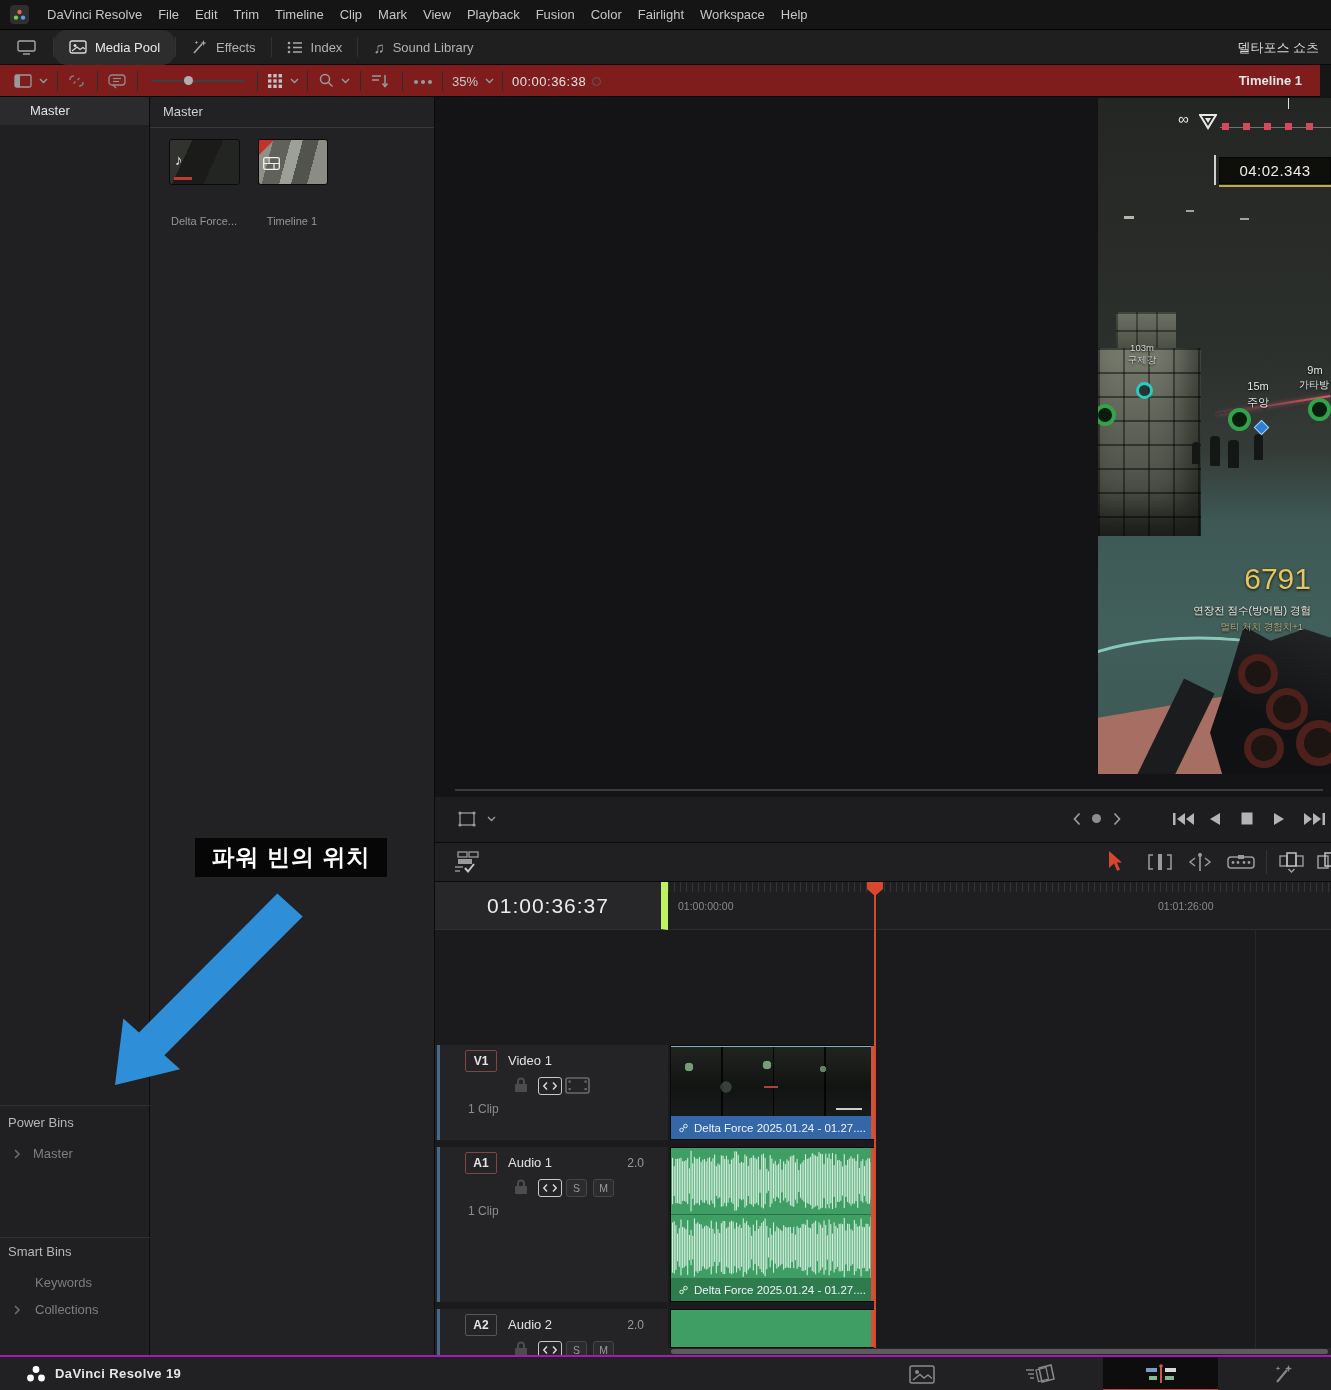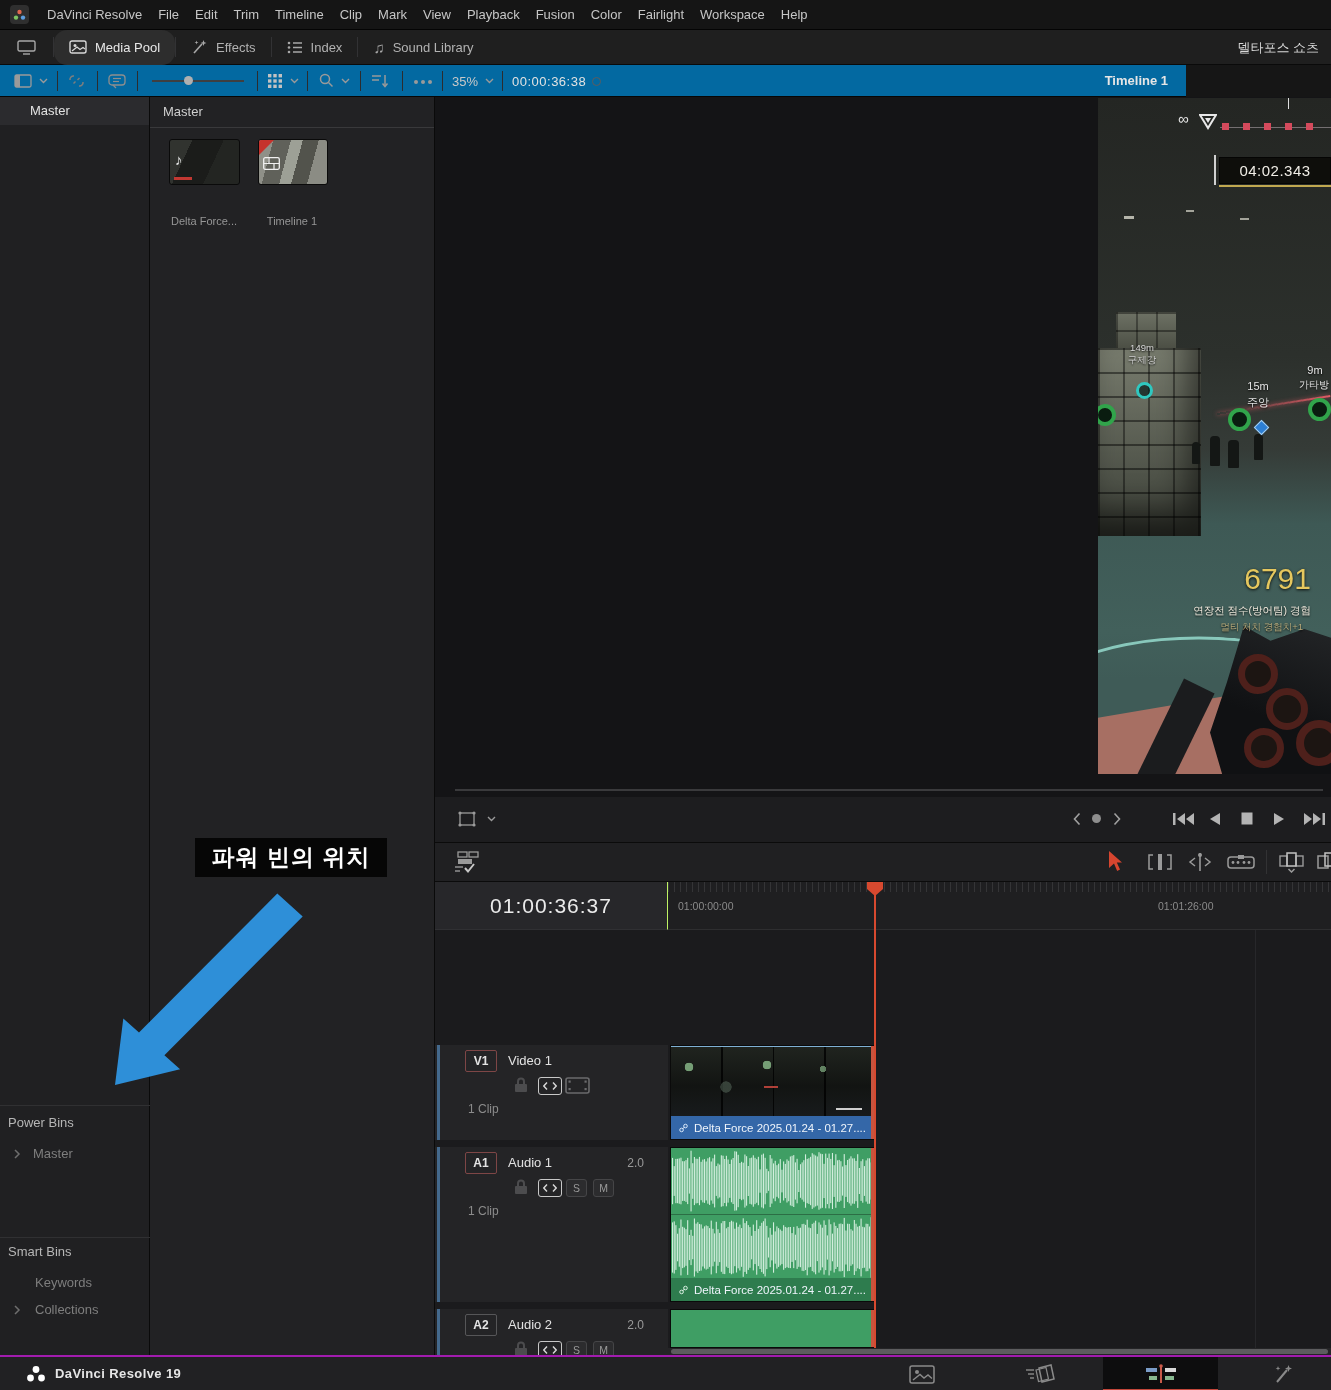--- a/index.html
+++ b/index.html
@@ -17,21 +17,21 @@
 
   
   #toolbar2{position:absolute;left:0;top:30px;width:1331px;height:35px;background:#1f1f1f;
             border-bottom:1px solid #0a0a0a;display:flex;align-items:center;box-sizing:border-box;}
   .tb2-btn{display:flex;align-items:center;gap:8px;height:35px;padding:0 15px;font-size:13px;color:#b2b2b2;}
   .tb2-btn.active{background:#2d2d2d;color:#e8e8e8;border-radius:13px;}
   .vdiv{width:1px;height:20px;background:#323234;flex:0 0 auto;}
   #project-title{position:absolute;right:12px;top:0;line-height:35px;font-size:13px;color:#d8d8d8;}
 
   
-  #toolbar3{position:absolute;left:0;top:65px;width:1186px;height:32px;background:#0369a1;border-bottom:1px solid #060606;box-sizing:border-box;}
+  #toolbar3{position:absolute;left:0;top:65px;width:1320px;height:32px;background:#7f1d1d;border-bottom:1px solid #060606;box-sizing:border-box;}
   .t3div{position:absolute;top:6px;width:1px;height:20px;background:#2c2c2e;}
   .t3txt{position:absolute;top:9px;font-size:13px;color:#c8c8c8;}
   #t3-timecode{color:#e2e2e2;letter-spacing:.5px;}
   #t3-ring{position:absolute;left:592px;top:12px;width:7px;height:7px;border:1px solid #5c5c5e;border-radius:50%;}
   #timeline-selector{position:absolute;right:18px;top:0;line-height:32px;font-size:13px;font-weight:bold;color:#e6e6e6;}
 
   
   #binsidebar{position:absolute;left:0;top:97px;width:150px;height:1258px;background:#202022;border-right:1px solid #0a0a0a;box-sizing:border-box;}
   #sb-master{height:28px;background:#2b2b2e;color:#e2e2e2;font-size:13px;line-height:28px;padding-left:30px;}
   .sb-div{position:absolute;left:0;width:150px;height:1px;background:#303032;}
@@ -56,21 +56,21 @@
   .sol{position:absolute;background:#141715;border-radius:4px 4px 1px 1px;}
 
   
   #vtransport{position:absolute;left:435px;top:797px;width:896px;height:46px;background:#1d1d1f;border-bottom:1px solid #0b0b0b;box-sizing:border-box;}
 
   
   #tltoolbar{position:absolute;left:435px;top:843px;width:896px;height:39px;background:#202022;border-bottom:1px solid #0b0b0b;box-sizing:border-box;}
 
   
   #timeline{position:absolute;left:435px;top:882px;width:896px;height:473px;background:#1b1b1d;overflow:hidden;}
-  #tl-tc{position:absolute;left:0;top:0;width:233px;height:48px;background:#27272a;border-bottom:1px solid #303033;border-right:1px solid #bef264;
+  #tl-tc{position:absolute;left:0;top:0;width:233px;height:48px;background:#27272a;border-bottom:1px solid #303033;border-right:7px solid #bef264;
          display:flex;align-items:center;justify-content:center;font-size:21px;color:#ebebeb;letter-spacing:1px;box-sizing:border-box;}
   #tl-ruler{position:absolute;left:233px;top:0;width:663px;height:48px;background:#1f1f21;border-bottom:1px solid #2e2e30;box-sizing:border-box;}
   #tl-ruler::before{content:"";position:absolute;left:0;top:0;right:0;height:10px;
          background:repeating-linear-gradient(90deg,#3c3c3e 0 1px,transparent 1px 6px);opacity:.75;}
   .rlabel{position:absolute;top:18px;font-size:10.5px;color:#8a8a8a;}
   .trackhead{position:absolute;left:0;width:233px;background:#242426;box-sizing:border-box;}
   .tstrip{position:absolute;left:2px;top:0;width:3px;background:#44698c;}
   .tnum{position:absolute;left:30px;top:5px;width:30px;height:20px;border:1px solid #7e4646;border-radius:2px;
         font-size:12px;font-weight:bold;color:#e4e4e4;text-align:center;line-height:20px;}
   .tnum.neutral{border-color:#565658;}
@@ -321,21 +321,21 @@
           <polygon points="1,2 17,2 9,15" fill="none" stroke="#e8e8e8" stroke-width="2"></polygon>
           <polygon points="6,5 12,5 9,10" fill="#e8e8e8"></polygon>
         </svg>
       <span class="abs" style="left:122px;top:29px;width:111px;height:1px;background:rgba(170,160,165,.6)"></span>
       <span class="abs" style="left:124px;top:25px;width:7px;height:7px;background:#d44a5c;box-shadow:21px 0 0 #d44a5c,42px 0 0 #d44a5c,63px 0 0 #d44a5c,84px 0 0 #d44a5c"></span>
 
       <span class="abs" style="left:116px;top:57px;width:2px;height:30px;background:#d0d0d0"></span>
       <div class="abs" style="left:121px;top:59px;width:112px;height:27px;background:rgba(10,9,7,.85);border:1px solid rgba(0,0,0,.6);display:flex;align-items:center;justify-content:center;font-size:15px;color:#f0ede6;letter-spacing:.5px;box-sizing:border-box">04:02.343</div>
       <span class="abs" style="left:121px;top:87px;width:112px;height:2px;background:#c0a850"></span>
 
-      <span class="hudtxt" style="left:14px;top:244px;width:60px;font-size:9.5px">149m</span>
+      <span class="hudtxt" style="left:14px;top:244px;width:60px;font-size:9.5px">103m</span>
       <span class="hudtxt" style="left:14px;top:256px;width:60px;font-size:9.5px;color:#cfcfcf">구제강</span>
       <span class="ring" style="left:38px;top:284px;width:11px;height:11px;border:3px solid #2fc8c0;background:rgba(6,30,28,.7)"></span>
       <span class="hudtxt" style="left:140px;top:282px;width:40px;font-size:11px;color:#e4e4e4">15m</span>
       <span class="hudtxt" style="left:140px;top:297px;width:40px;font-size:11px;color:#e4e4e4">주앙</span>
       <span class="ring" style="left:130px;top:310px;width:15px;height:15px;border:4px solid #31a44b;background:#0a1c10"></span>
       <span class="ring" style="left:-4px;top:306px;width:14px;height:14px;border:4px solid #31a44b;background:#0a1c10"></span>
       <span class="abs" style="left:158px;top:324px;width:9px;height:9px;background:#2d7fd4;border:1px solid #a8d0f0;transform:rotate(45deg)"></span>
       <span class="hudtxt" style="left:200px;top:266px;width:34px;font-size:11px;color:#e4e4e4">9m</span>
       <span class="hudtxt" style="left:196px;top:280px;width:40px;font-size:10px;color:#e4e4e4">가타방</span>
       <span class="ring" style="left:210px;top:300px;width:15px;height:15px;border:4px solid #31a44b;background:#0a1c10"></span>

